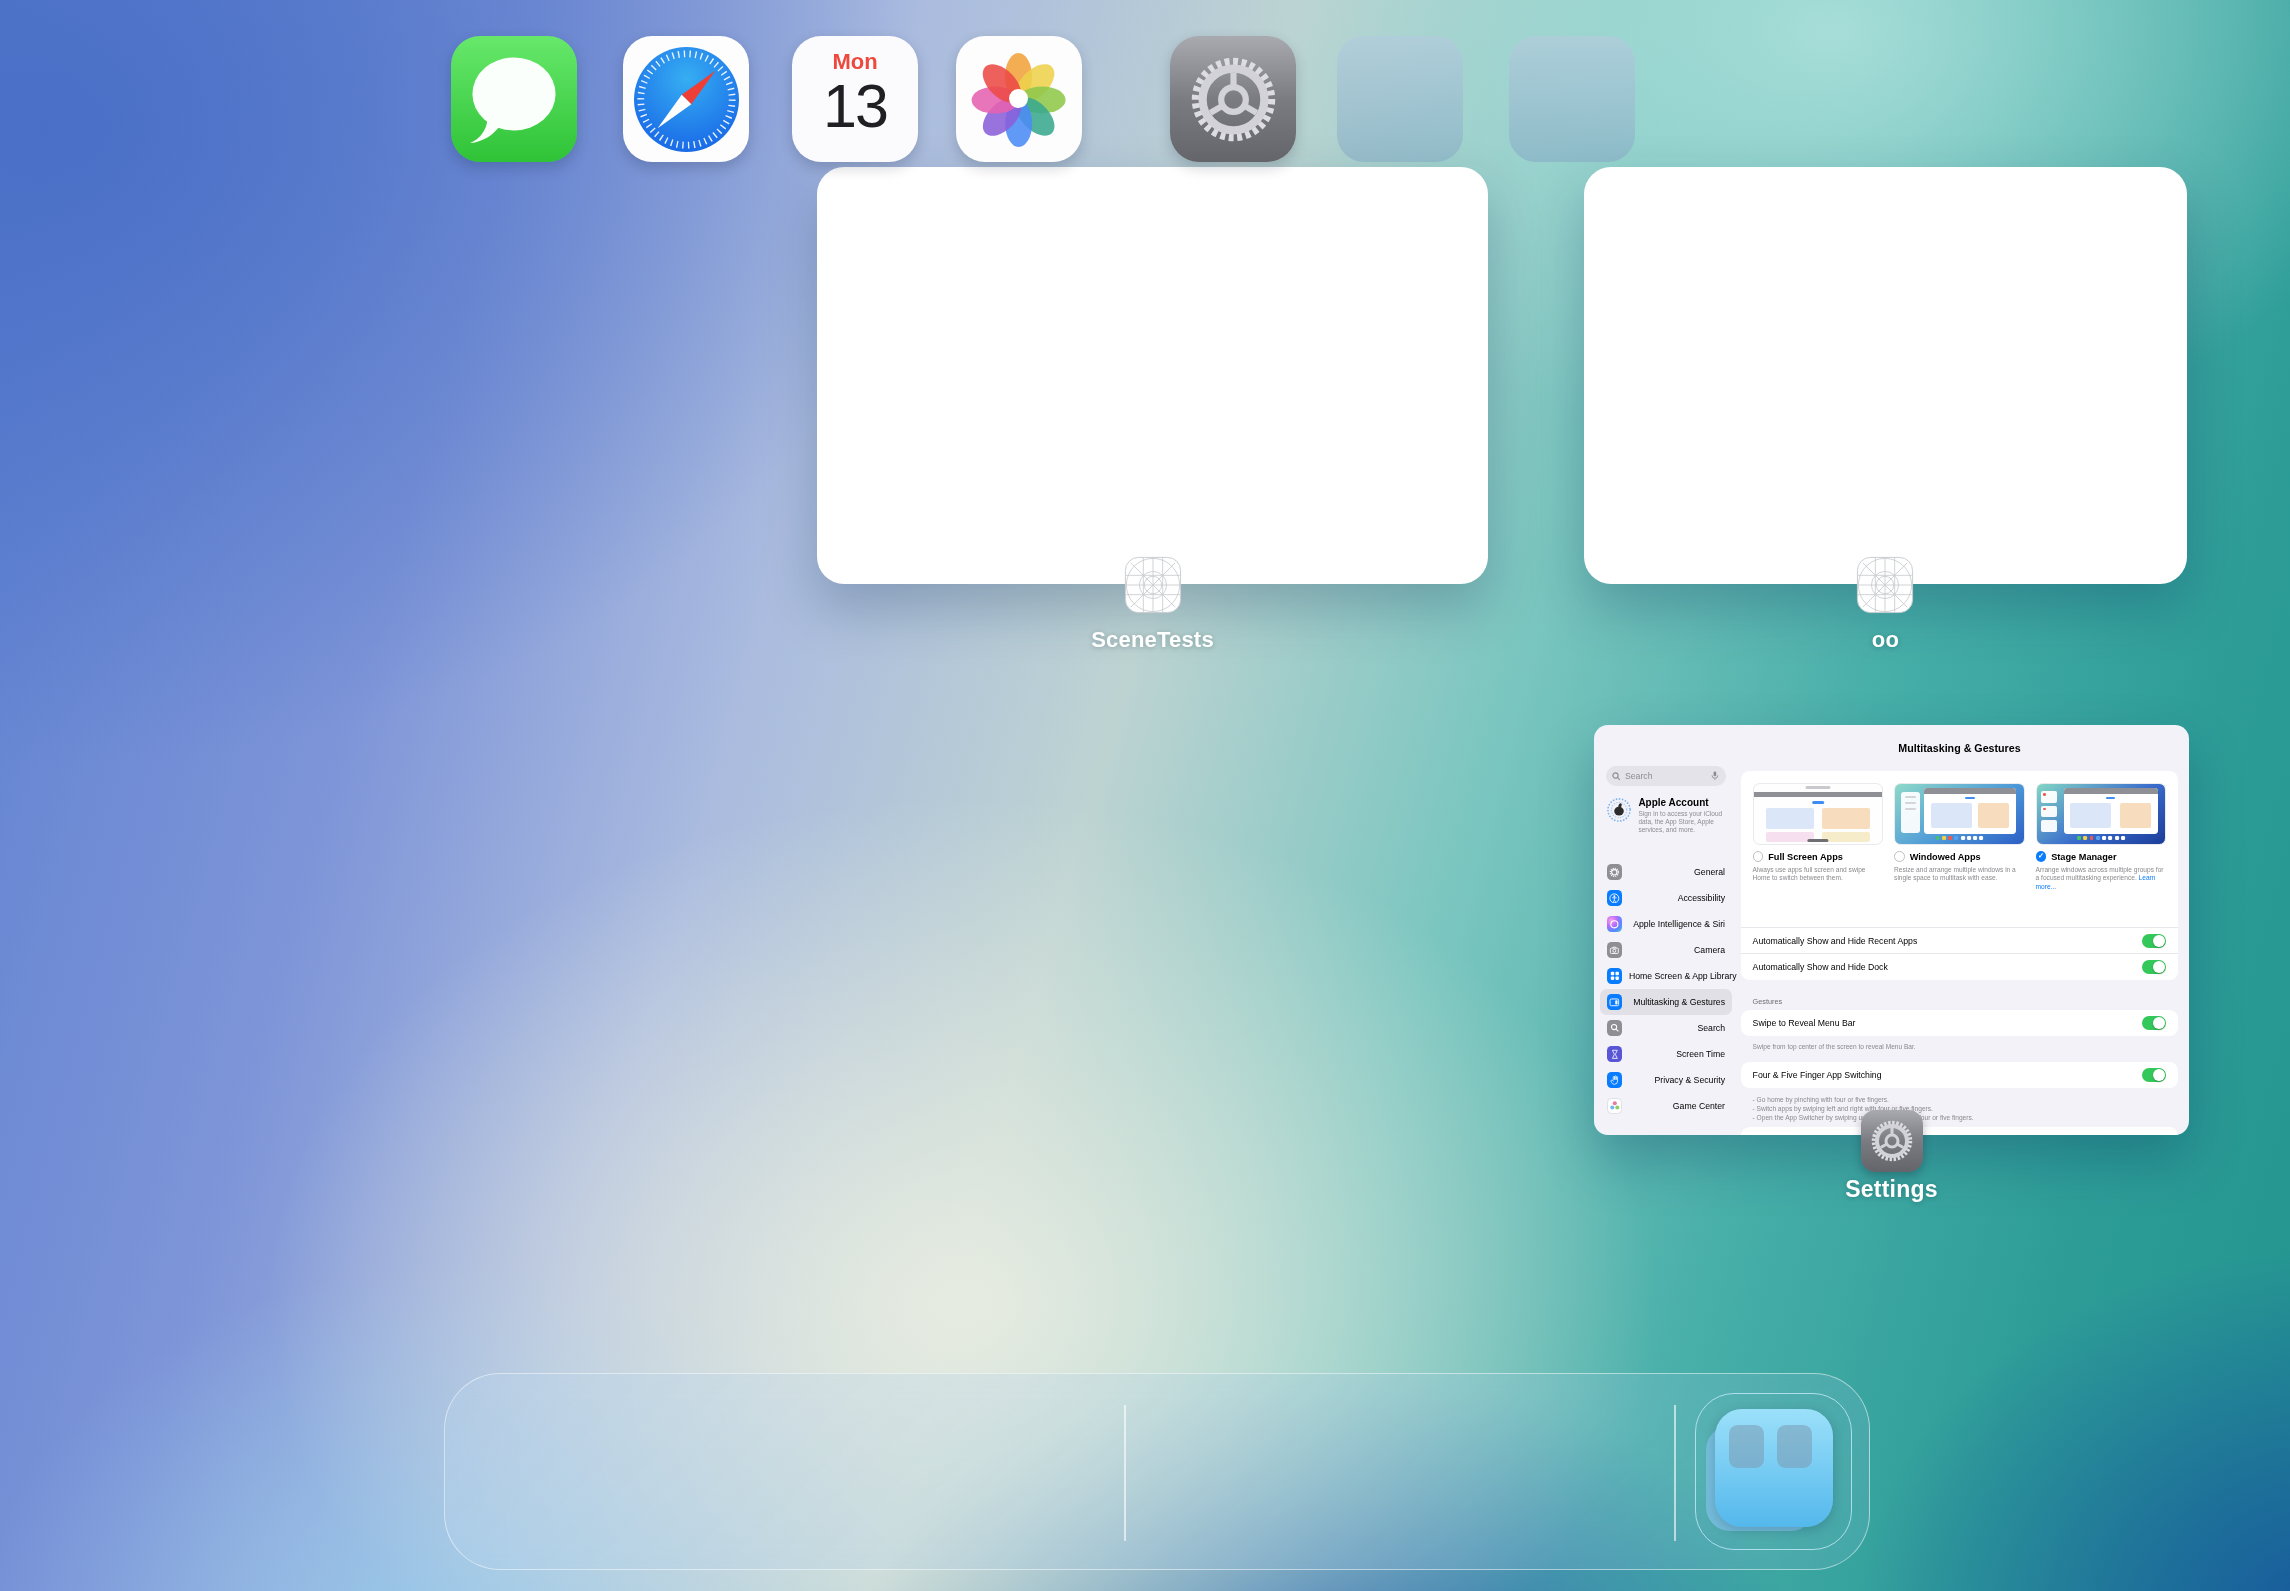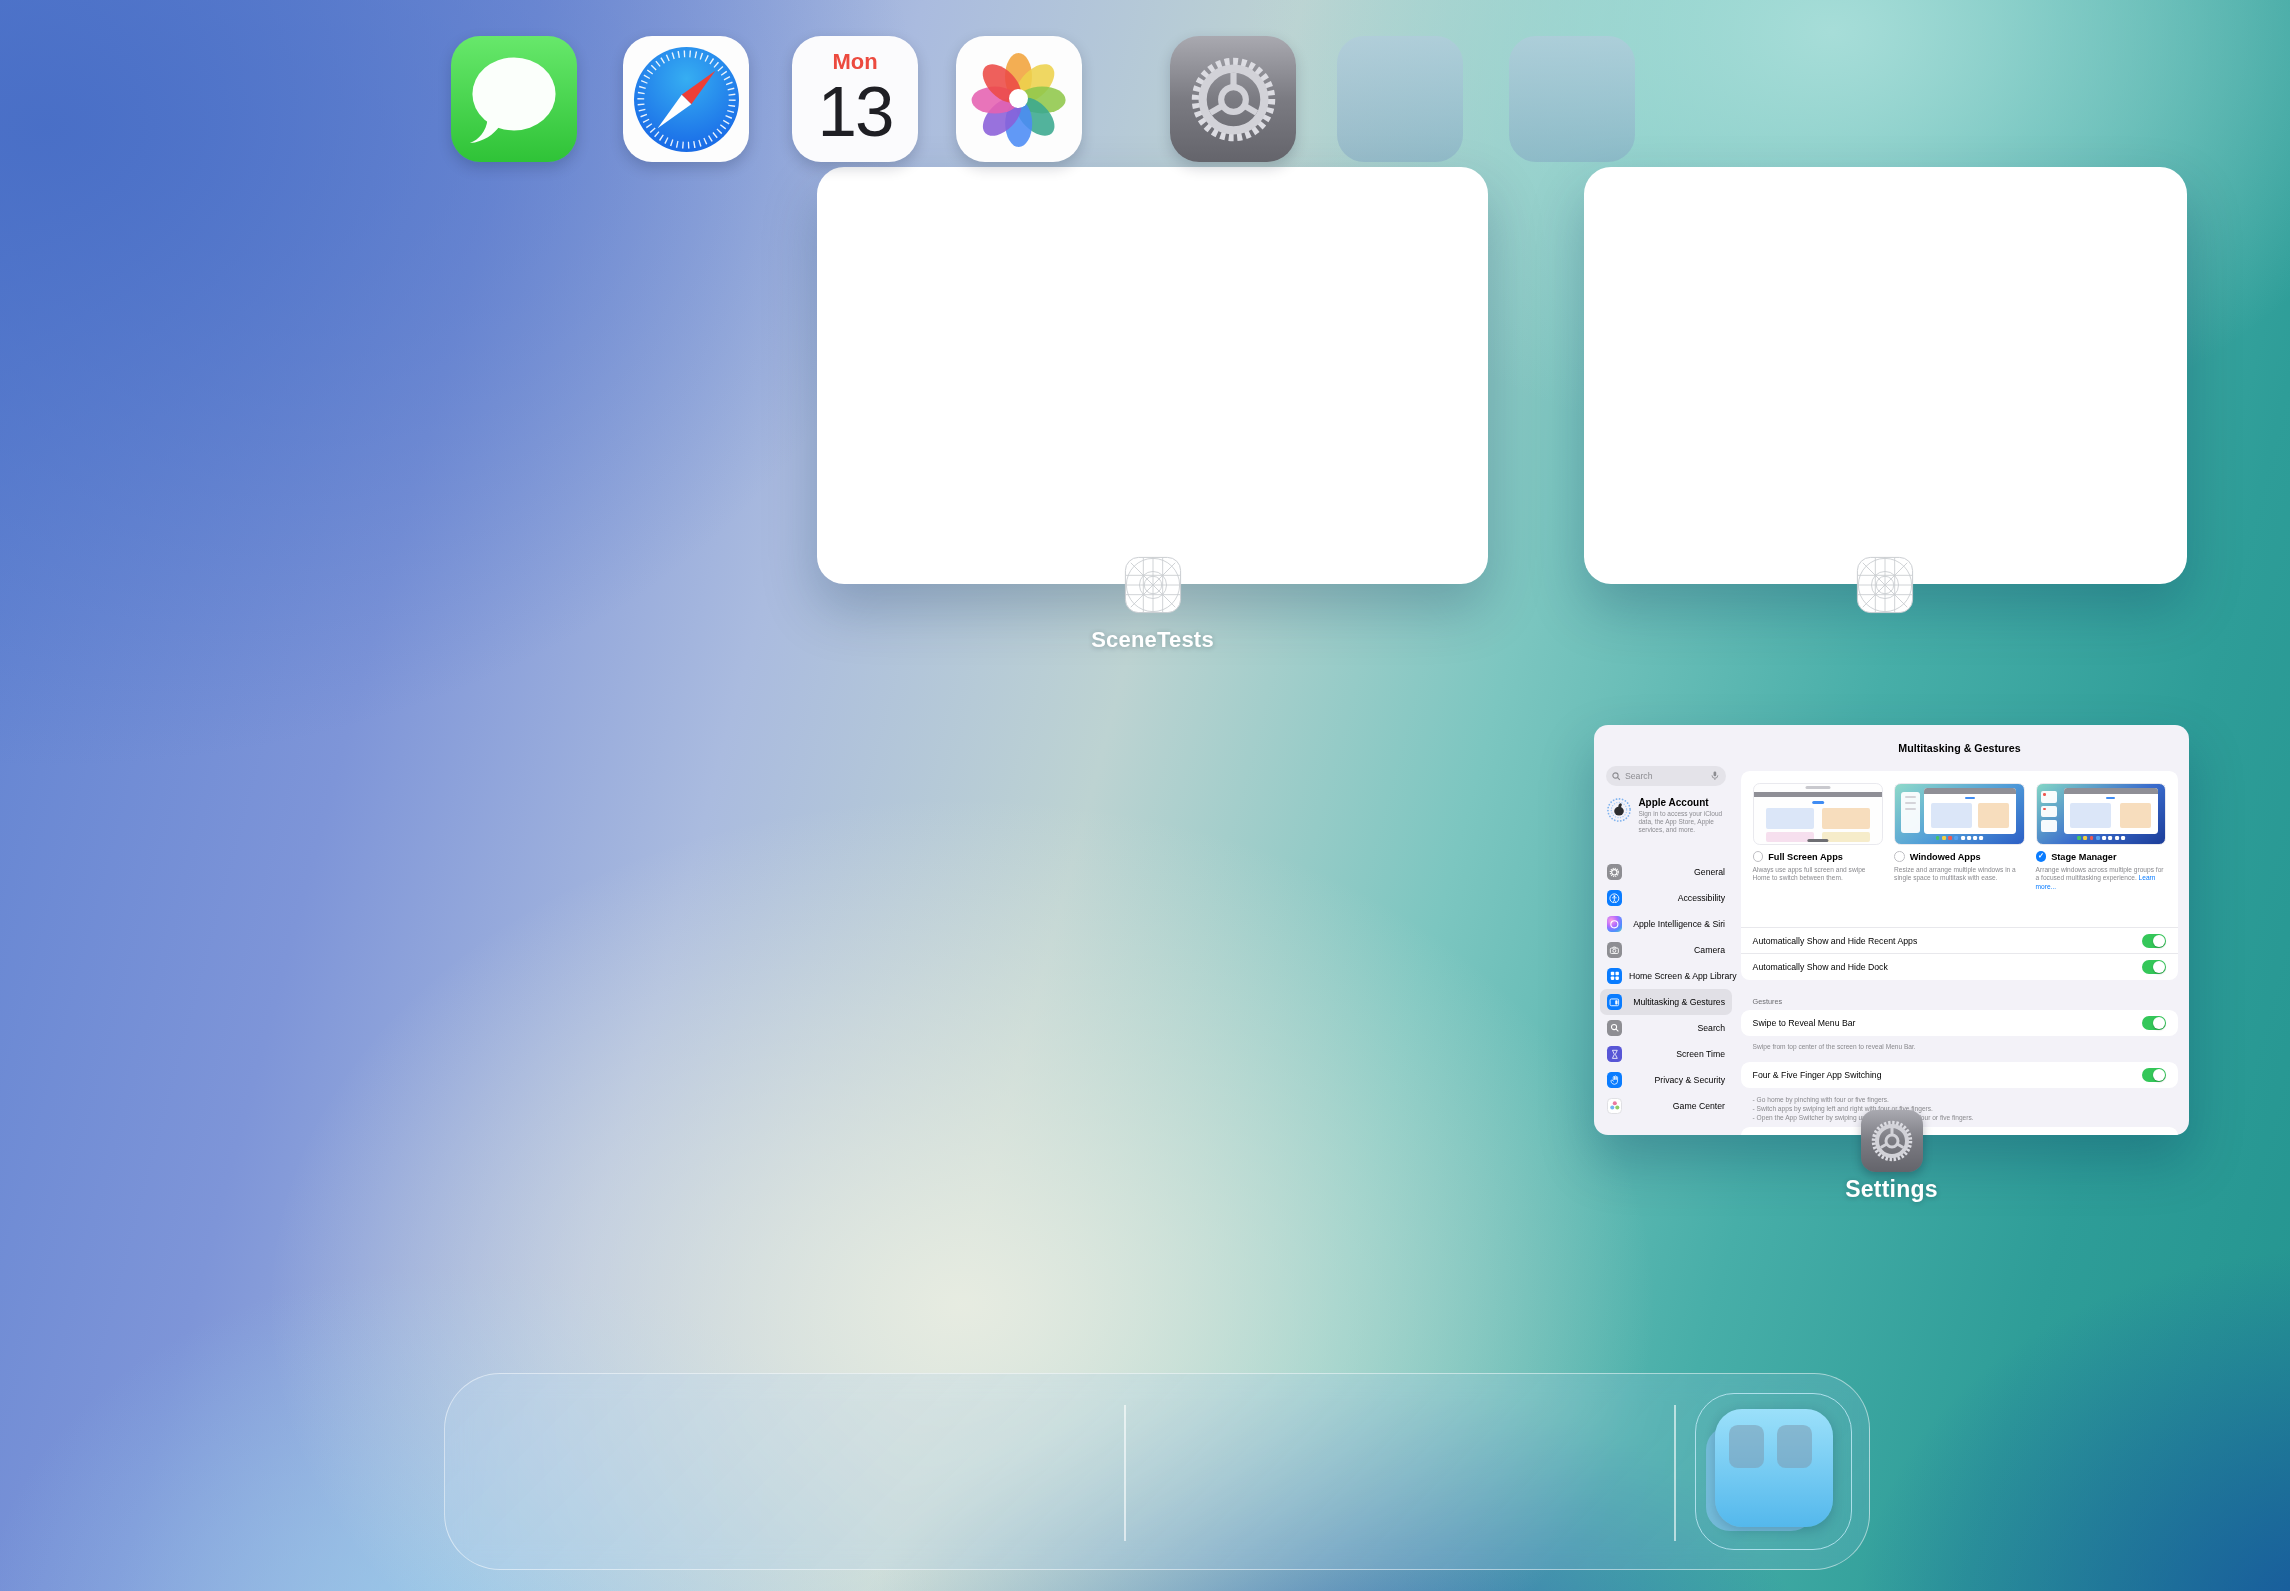--- a/index.html
+++ b/index.html
@@ -117,21 +117,21 @@
     background:linear-gradient(135deg, rgba(190,216,238,0.30), rgba(145,188,222,0.16));
     border:1.5px solid rgba(255,255,255,0.50);
     backdrop-filter:blur(11.6px); }
   .dock-sep { position:absolute; top:31px; width:1.5px; height:136px; background:rgba(255,255,255,0.6); }
   .dicon { position:absolute; top:36px; width:126px; height:126px; border-radius:29px;
     box-shadow:0 5.8px 13.6px rgba(0,15,40,0.18); }
   .di-messages { background:linear-gradient(180deg,#67e86b 0%, #2fc337 100%); }
   .di-safari { background:#fdfdfd; }
   .di-calendar { background:#fbfbfd; text-align:center; }
   .cal-weekday { margin-top:12.6px; font-size:22px; font-weight:600; color:#ec4a3f; }
-  .cal-day { margin-top:-3.9px; font-size:71px; font-weight:300; color:#1f1f24; letter-spacing:-1.9px; }
+  .cal-day { margin-top:-3.9px; font-size:61px; font-weight:300; color:#1f1f24; letter-spacing:-1.9px; }
   .di-photos { background:#fdfdfd; }
   .di-settings { background:linear-gradient(180deg,#a9a9b0 0%, #7b7b82 50%, #64646b 100%);
     display:flex; align-items:center; justify-content:center; }
   .di-ph { background:linear-gradient(180deg, rgba(177,204,220,0.75), rgba(132,168,195,0.55));
     box-shadow:none; border-radius:27px; }
 
   .safari-disc { position:absolute; left:10.7px; top:10.7px; width:105px; height:105px; border-radius:50%;
     background:radial-gradient(circle at 50% 30%, #36aef2 0%, #1b6fe8 75%, #1a63dc 100%); }
   .petal { position:absolute; left:49px; top:16.5px; width:27px; height:47px; border-radius:50%;
     opacity:0.88; transform-origin:13.6px 47px; }
@@ -185,20 +185,21 @@
       <line x1="3" y1="21" x2="59" y2="21"></line>
         <line x1="3" y1="31" x2="59" y2="31"></line>
         <line x1="3" y1="41" x2="59" y2="41"></line>
       <circle cx="31" cy="31" r="27.5"></circle>
         <circle cx="31" cy="31" r="14"></circle>
         <circle cx="31" cy="31" r="9"></circle>
       <line x1="8" y1="8" x2="54" y2="54"></line>
         <line x1="54" y1="8" x2="8" y2="54"></line>
     </g>
   </svg>
+  <div class="card-label" style="left:1584px; top:627px; width:603px;">oo</div>
 
   <div class="settings-card">
     <div class="sc-title">Multitasking &amp; Gestures</div>
 
     <div class="sc-search">
       <svg width="8.7" height="8.7" viewBox="0 0 10 10">
         <circle cx="4" cy="4" r="3" fill="none" stroke="#8c8c91" stroke-width="1.3"></circle>
         <line x1="6.3" y1="6.3" x2="9" y2="9" stroke="#8c8c91" stroke-width="1.3"></line>
       </svg>
       <span class="ph">Search</span>

